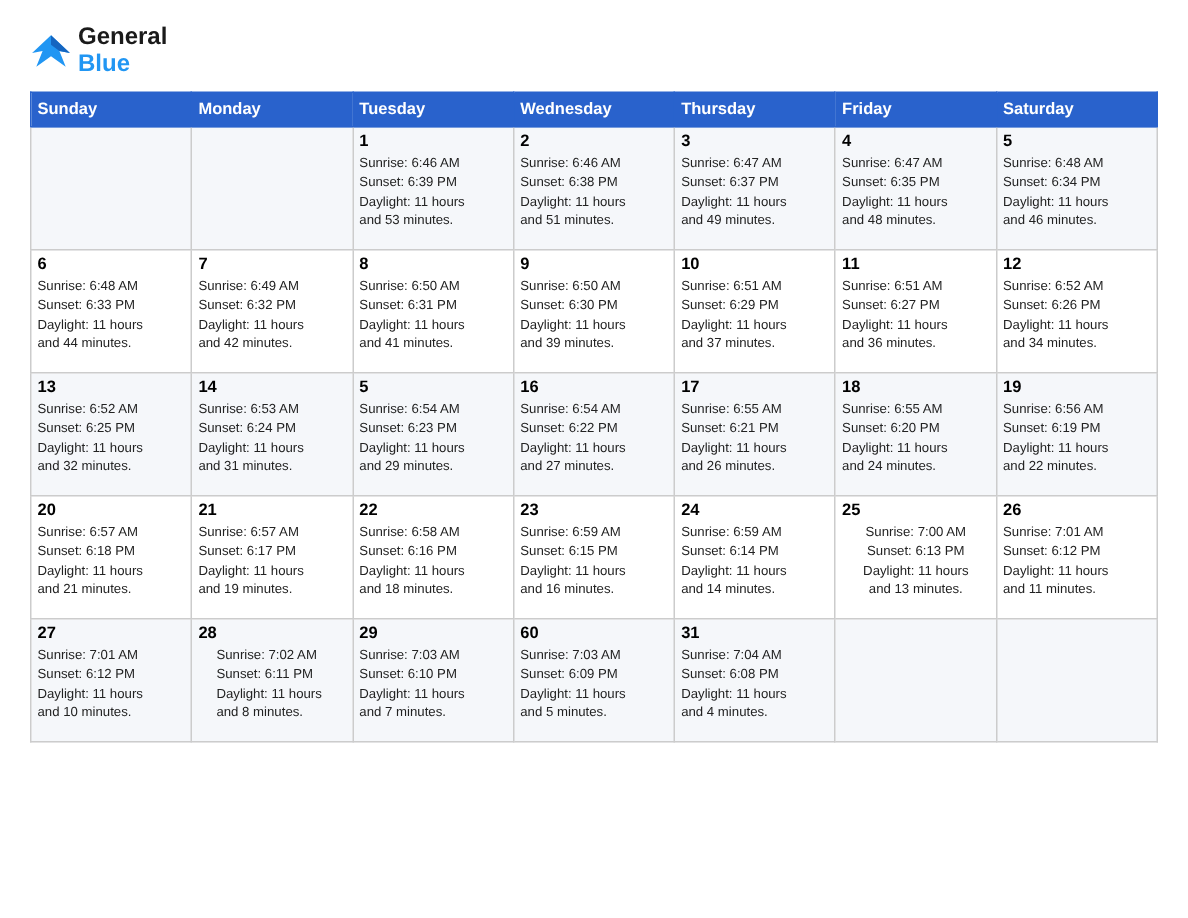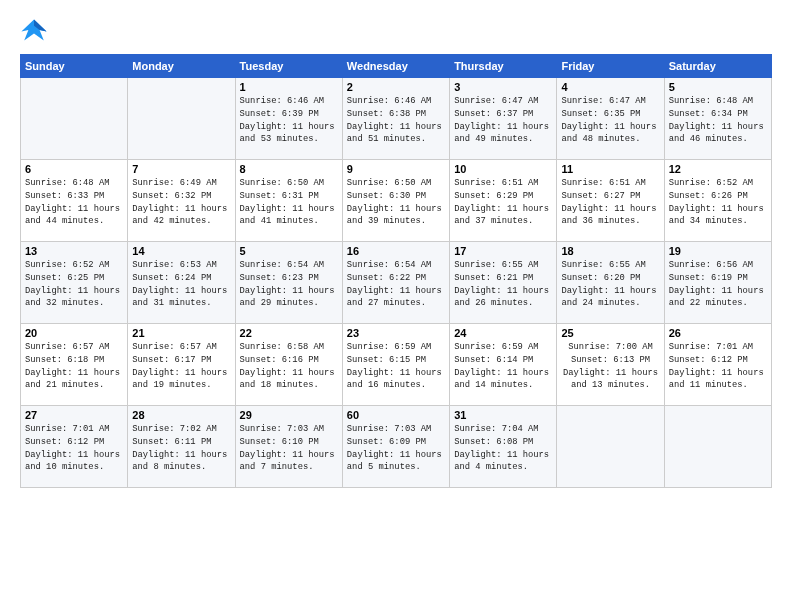--- a/index.html
+++ b/index.html
@@ -73,39 +73,42 @@
     .day-num {
       font-weight: bold;
       font-size: 11px;
       margin-bottom: 2px;
       display: block;
     }
     .day-info {
       font-size: 8.8px;
       color: #222;
       line-height: 1.45;
-      font-family: Liberation Mono, monospace;
     }
     .empty-cell {
       background: #fff !important;
     }
     tbody tr:nth-child(odd) .empty-cell {
       background: #f5f7fa !important;
     }
   </style>
 </head>
 <body>
 
 <div class="page">
   <div class="header">
     <div class="logo">
       <svg class="logo-bird" viewBox="0 0 40 40">
         <polygon points="20,5 38,22 28,20 34,35 20,25 6,35 12,20 2,22" fill="#2196F3"></polygon>
         <polygon points="20,5 38,22 28,20 20,14" fill="#1565C0"></polygon>
       </svg>
+      <div>
+        <div style="font-size:16px;font-weight:bold;color:#1a1a1a;line-height:1.1;">General</div>
+        <div style="font-size:16px;font-weight:bold;color:#2196F3;line-height:1.1;">Blue</div>
+      </div>
     </div>
     <div class="title-block">
       <div class="month-title"></div>
       <div class="location"></div>
     </div>
   </div>
 
   <table>
     <thead>
       <tr>
@@ -314,21 +317,21 @@
         <tr>
           <td>
             <span class="day-num">27</span>
             <div class="day-info" style="white-space: pre-line;">Sunrise: 7:01 AM
 Sunset: 6:12 PM
 Daylight: 11 hours
 and 10 minutes.</div>
           </td>
           <td>
             <span class="day-num">28</span>
-            <div class="day-info" style="white-space: pre-line;">Sunrise: 7:02 AM
+            <div class="day-info" style="white-space: pre-line; margin-left: 12px;">Sunrise: 7:02 AM
 Sunset: 6:11 PM
 Daylight: 11 hours
 and 8 minutes.</div>
           </td>
           <td>
             <span class="day-num">29</span>
             <div class="day-info" style="white-space: pre-line;">Sunrise: 7:03 AM
 Sunset: 6:10 PM
 Daylight: 11 hours
 and 7 minutes.</div>

